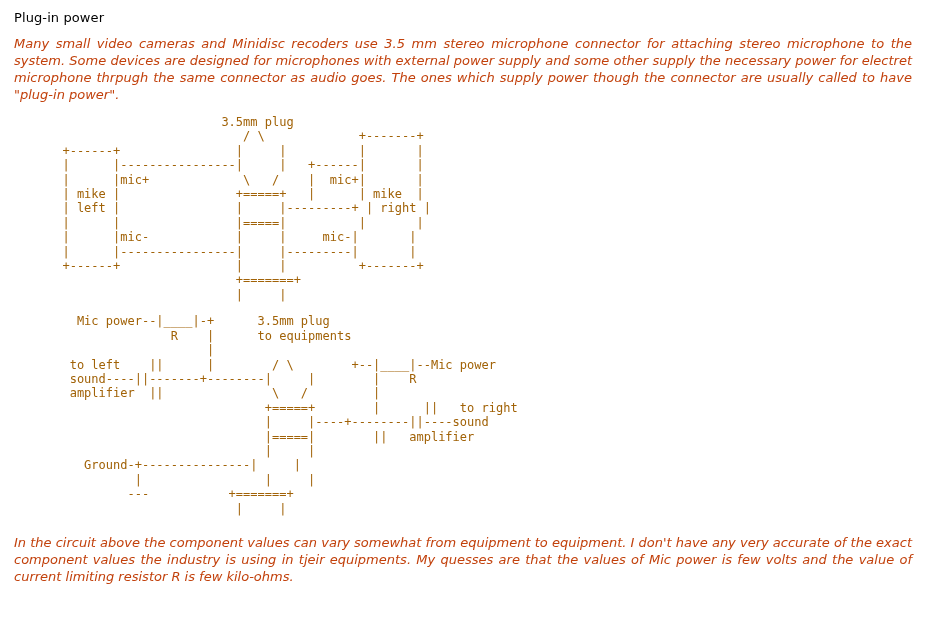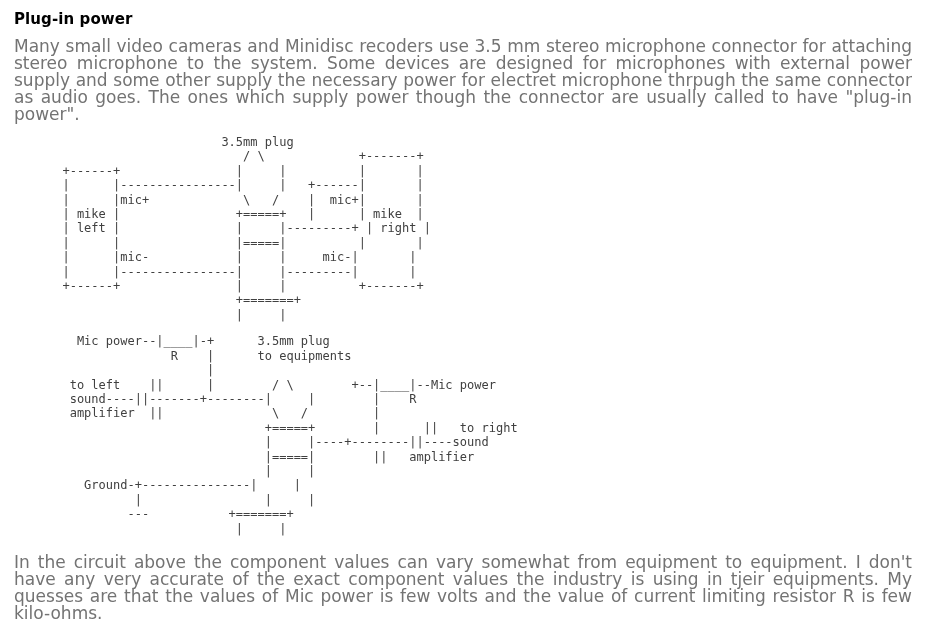--- a/index.html
+++ b/index.html
@@ -14,44 +14,45 @@
     color: #000000;
     overflow: hidden;
   }
   .page {
     padding: 8px 12px 0 12px;
     box-sizing: border-box;
     width: 930px;
   }
   .heading {
     font-family: "DejaVu Sans", sans-serif;
-    font-size: 15px;
-    font-weight: bold;
+    font-size: 13px;
+    font-weight: normal;
     margin: 2px 0 10px 2px;
     letter-spacing: 0.1px;
   }
   .para {
     font-family: "DejaVu Sans", sans-serif;
-    font-size: 17px;
+    font-size: 13px;
     line-height: 17px;
     text-align: justify;
     margin: 0 6px 12px 2px;
-    color: #737373;
+    color: #c2410c;
+    font-style: italic;
   }
   .para-single {
     margin-bottom: 14px;
   }
   pre.ascii {
     font-family: "DejaVu Sans Mono", monospace;
     font-size: 12px;
     line-height: 14.4px;
     margin: 0 0 10px 0;
     padding: 0;
     white-space: pre;
-    color: #404040;
+    color: #a16207;
     letter-spacing: 0px;
   }
   pre.diagram1 {
     margin-left: 36px;
     margin-top: 2px;
     margin-bottom: 12px;
   }
   pre.diagram2 {
     margin-left: 36px;
     margin-top: 6px;

